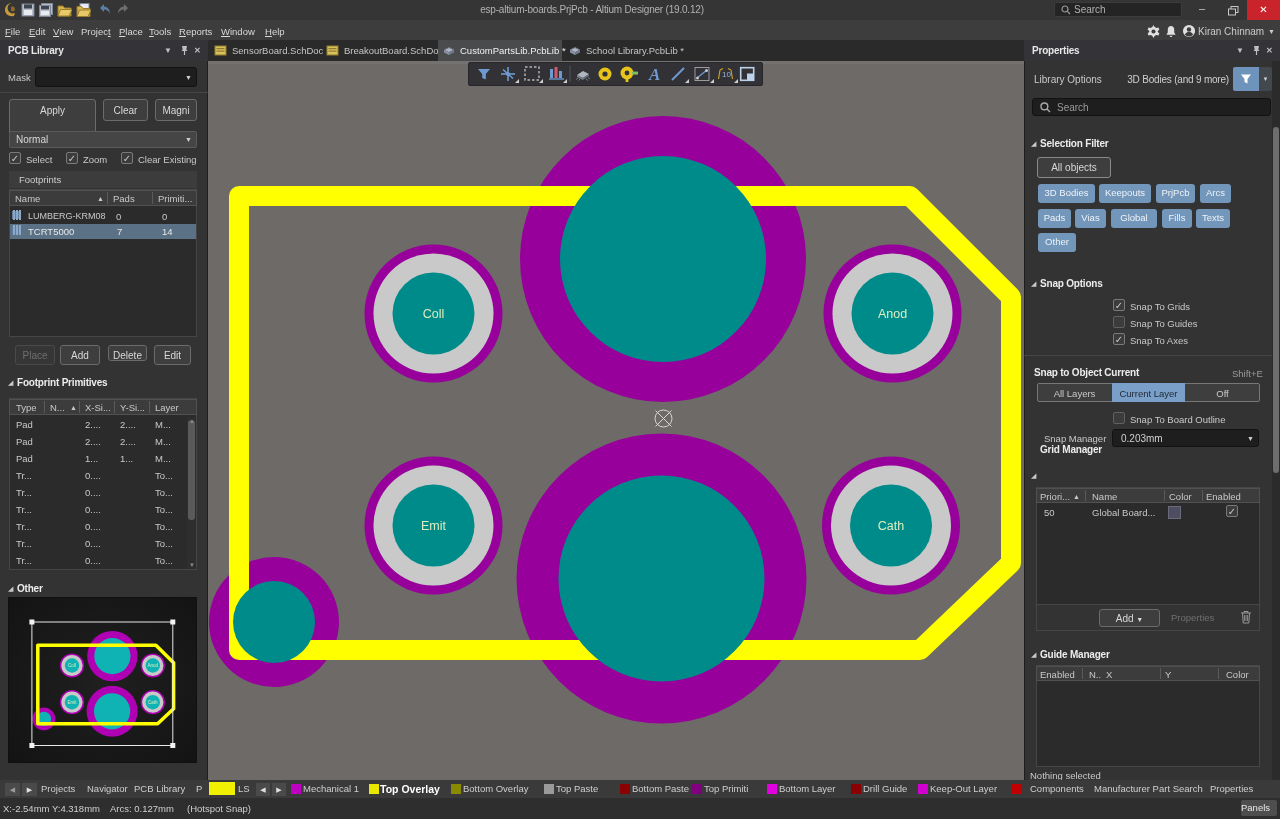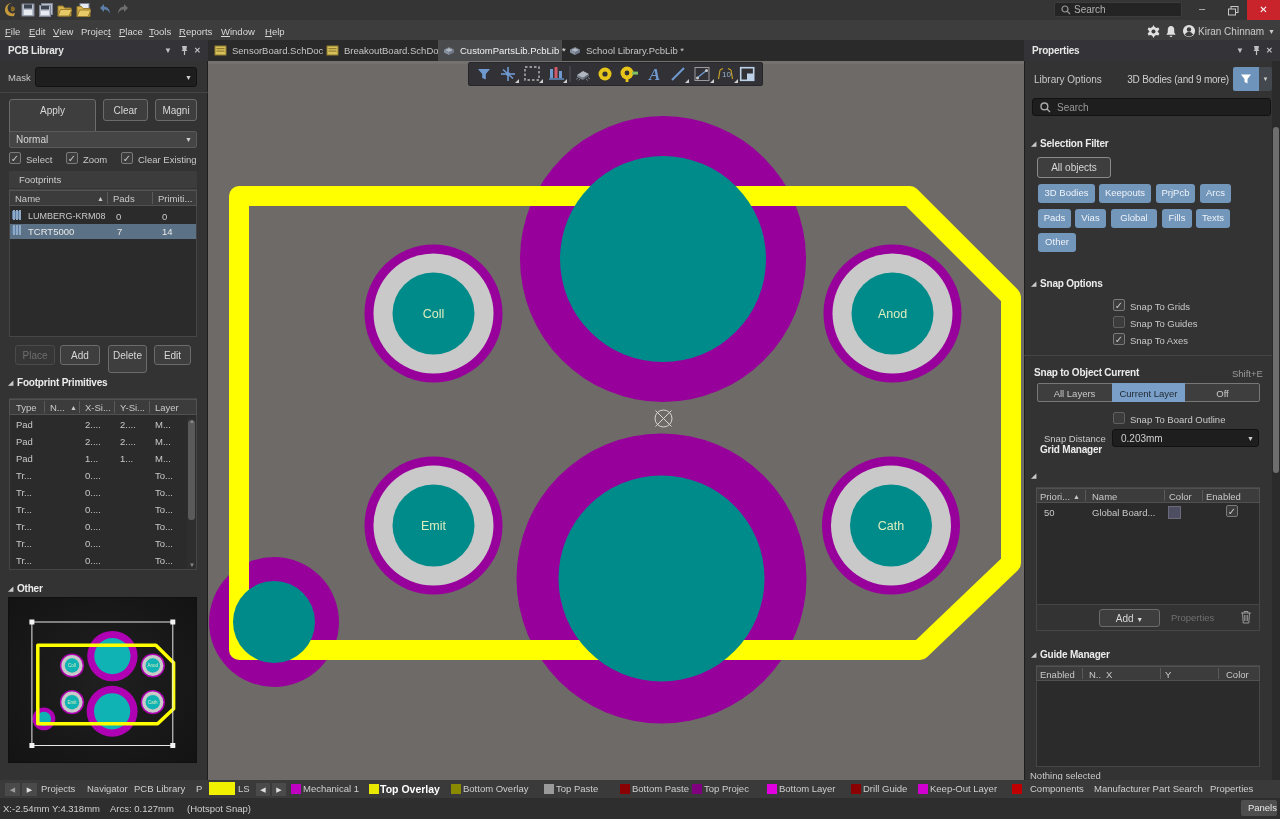--- a/index.html
+++ b/index.html
@@ -48,20 +48,21 @@
 #statusbar { left:0; top:798px; width:1280px; height:21px; background:#2e2e2e; color:#cfcfcf; font-size:9.5px; }
 .btab { position:absolute; top:780px; height:18px; line-height:18px; font-size:9.5px; color:#cfcfcf; white-space:nowrap; }
 .lsq { position:absolute; top:784px; width:10px; height:10px; }
 .sbtxt { position:absolute; top:803px; color:#cfcfcf; font-size:9.5px; }
 </style>
 </head>
 <body>
 <div id="app">
 
   <div class="abs" id="titlebar"></div>
+  <div class="abs" id="title">esp-altium-boards.PrjPcb - Altium Designer (19.0.12)</div>
   <div class="abs" id="searchtop">Search</div>
   <svg class="abs" style="left:1061px;top:5px" width="10" height="10" viewBox="0 0 10 10">
       <circle cx="4" cy="4" r="3" fill="none" stroke="#9a9a9a" stroke-width="1.2"></circle>
       <line x1="6.2" y1="6.2" x2="9" y2="9" stroke="#9a9a9a" stroke-width="1.2"></line>
     </svg>
   <div class="abs" id="winmin">–</div>
   <svg class="abs" style="left:1228px;top:6px" width="11" height="10" viewBox="0 0 11 10">
       <rect x="3" y="0.5" width="7" height="6" fill="none" stroke="#c8c8c8"></rect>
       <rect x="0.5" y="3" width="7" height="6" fill="#353535" stroke="#c8c8c8"></rect>
     </svg>
@@ -309,21 +310,21 @@
       <rect x="8" y="1" width="2" height="10" fill="#8fa8c4"></rect>
     </svg>
   <svg class="abs" style="left:11px;top:224px" width="12" height="12" viewBox="0 0 12 12">
       <rect x="1" y="2" width="9" height="8" fill="#5b7fa6"></rect>
       <rect x="2" y="1" width="2" height="10" fill="#8fa8c4"></rect>
       <rect x="5" y="1" width="2" height="10" fill="#8fa8c4"></rect>
       <rect x="8" y="1" width="2" height="10" fill="#8fa8c4"></rect>
     </svg>
   <div class="abs btn dis" style="left:15px;top:345px;width:40px;height:20px;line-height:19px">Place</div>
   <div class="abs btn" style="left:60px;top:345px;width:40px;height:20px;line-height:19px">Add</div>
-  <div class="abs btn" style="left:108px;top:345px;width:39px;height:28px;line-height:19px">Delete</div>
+  <div class="abs btn" style="left:108px;top:345px;width:39px;height:16px;line-height:19px">Delete</div>
   <div class="abs btn" style="left:154px;top:345px;width:37px;height:20px;line-height:19px">Edit</div>
   <div class="abs tri" style="left:8px;top:379px">◢</div>
   <div class="abs hdr" style="left:17px;top:377px">Footprint Primitives</div>
   <div class="abs listbg" style="left:9px;top:398px;width:188px;height:172px"></div>
   <div class="abs thead" style="left:9px;top:399px;width:188px;height:16px"></div>
   <div class="abs lbl" style="left:16px;top:402px">Type</div>
   <div class="abs tdiv" style="left:44px;top:401px;height:12px"></div>
   <div class="abs lbl" style="left:50px;top:402px">N...</div>
   <div class="abs tri" style="left:70px;top:404px">▲</div>
   <div class="abs tdiv" style="left:79px;top:401px;height:12px"></div>
@@ -452,21 +453,21 @@
   <div class="abs" style="left:1024px;top:355px;width:256px;height:1px;background:#454545"></div>
   <div class="abs hdr" style="left:1034px;top:367px">Snap to Object Current</div>
   <div class="abs lbl" style="left:1232px;top:368px;color:#9a9a9a">Shift+E</div>
   <div class="abs" style="left:1037px;top:383px;width:223px;height:19px;background:#3e3e3e;border:1px solid #777;border-radius:2px"></div>
   <div class="abs" style="left:1112px;top:383px;width:73px;height:19px;background:#7aa0c9"></div>
   <div class="abs lbl" style="left:1037px;top:388px;width:75px;text-align:center">All Layers</div>
   <div class="abs lbl" style="left:1112px;top:388px;width:73px;text-align:center;color:#1f2730">Current Layer</div>
   <div class="abs lbl" style="left:1185px;top:388px;width:75px;text-align:center">Off</div>
   <div class="abs cb un" style="left:1113px;top:412px">✓</div>
   <div class="abs lbl" style="left:1130px;top:414px">Snap To Board Outline</div>
-  <div class="abs lbl" style="left:1044px;top:433px">Snap Distance</div>
+  <div class="abs lbl" style="left:1044px;top:433px">Snap Manager</div>
   <div class="abs input" style="left:1112px;top:429px;width:147px;height:18px;padding:3px 0 0 8px">0.203mm</div>
   <div class="abs ddarrow" style="left:1247px;top:435px">▼</div>
   <div class="abs tri" style="left:1031px;top:472px">◢</div>
   <div class="abs hdr" style="left:1040px;top:444px">Grid Manager</div>
   <div class="abs listbg" style="left:1036px;top:487px;width:224px;height:144px"></div>
   <div class="abs thead" style="left:1036px;top:488px;width:224px;height:15px"></div>
   <div class="abs lbl" style="left:1040px;top:491px">Priori...</div>
   <div class="abs tri" style="left:1073px;top:493px">▲</div>
   <div class="abs tdiv" style="left:1085px;top:490px;height:11px"></div>
   <div class="abs lbl" style="left:1092px;top:491px">Name</div>
@@ -516,31 +517,31 @@
   <div class="abs btab" style="left:303px">Mechanical 1</div>
   <div class="lsq" style="left:369px;background:#e8e800"></div>
   <div class="abs btab" style="left:380px;color:#fff;font-weight:bold;font-size:10.5px">Top Overlay</div>
   <div class="lsq" style="left:451px;background:#8a8a00"></div>
   <div class="abs btab" style="left:463px">Bottom Overlay</div>
   <div class="lsq" style="left:544px;background:#9a9a9a"></div>
   <div class="abs btab" style="left:556px">Top Paste</div>
   <div class="lsq" style="left:620px;background:#8b0000"></div>
   <div class="abs btab" style="left:632px">Bottom Paste</div>
   <div class="lsq" style="left:692px;background:#800080"></div>
-  <div class="abs btab" style="left:704px">Top Projec</div>
+  <div class="abs btab" style="left:704px">Top Primiti</div>
   <div class="lsq" style="left:767px;background:#e000e0"></div>
   <div class="abs btab" style="left:779px">Bottom Layer</div>
   <div class="lsq" style="left:851px;background:#8b0000"></div>
   <div class="abs btab" style="left:863px">Drill Guide</div>
   <div class="lsq" style="left:918px;background:#d000d0"></div>
   <div class="abs btab" style="left:930px">Keep-Out Layer</div>
   <div class="lsq" style="left:1012px;background:#c00000"></div>
   <div class="abs btab" style="left:1030px">Components</div>
   <div class="abs btab" style="left:1094px">Manufacturer Part Search</div>
   <div class="abs btab" style="left:1210px">Properties</div>
 
   <div class="abs" id="statusbar"></div>
   <div class="abs sbtxt" style="left:3px">X:-2.54mm Y:4.318mm</div>
   <div class="abs sbtxt" style="left:110px">Arcs: 0.127mm</div>
   <div class="abs sbtxt" style="left:187px">(Hotspot Snap)</div>
-  <div class="abs" style="left:1241px;top:800px;width:36px;height:16px;background:#4e4e4e;border-radius:2px;color:#e8e8e8;font-size:9.5px;text-align:right;line-height:15px">Panels</div>
+  <div class="abs" style="left:1241px;top:800px;width:36px;height:16px;background:#4e4e4e;border-radius:2px;color:#e8e8e8;font-size:9.5px;text-align:left;line-height:15px">Panels</div>
 
 </div>
 
 </body></html>

